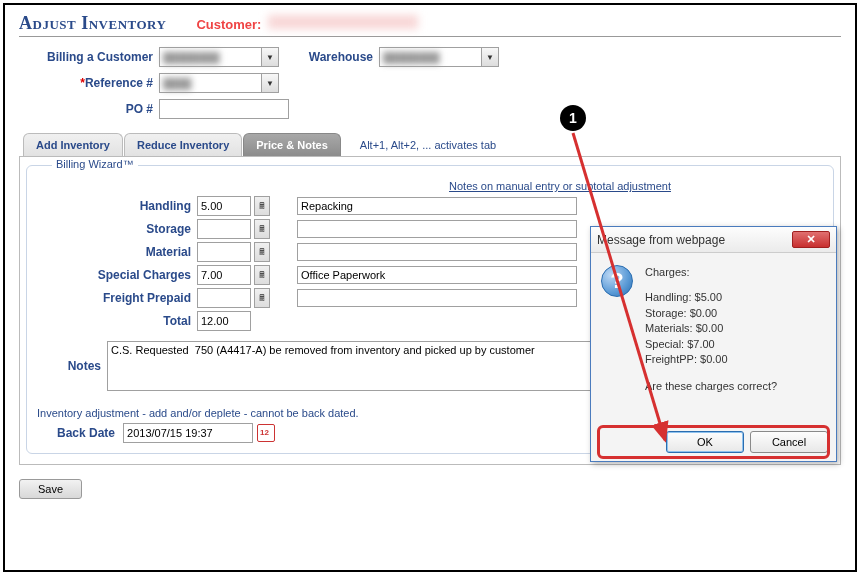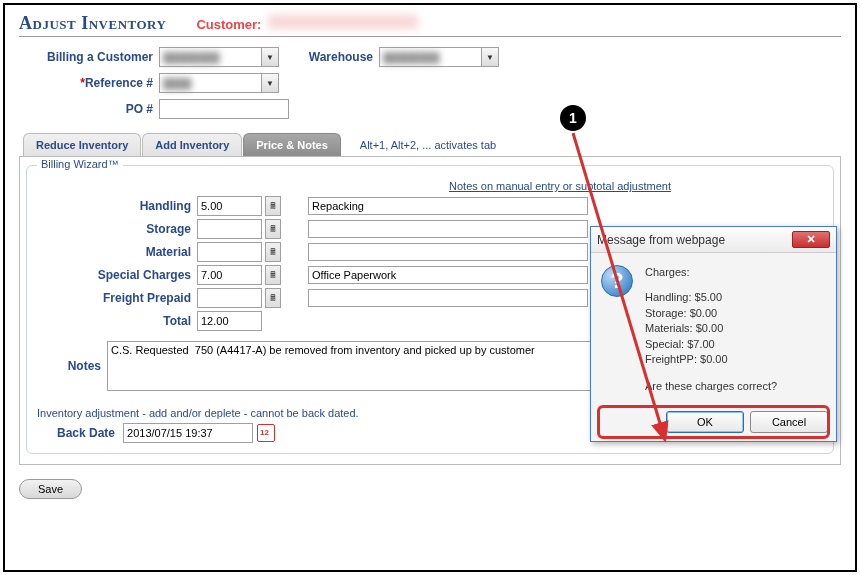--- a/index.html
+++ b/index.html
@@ -138,21 +138,21 @@
   .fieldset {
     border: 1px solid #c9d5e6;
     border-radius: 6px;
     padding: 14px 10px 10px 10px;
     position: relative;
     margin-top: 2px;
   }
   .fieldset-legend {
     position: absolute;
     top: -8px;
-    left: 10px;
+    left: 25px;
     background: #fff;
     padding: 0 4px;
     color: #2a4a8a;
     font-size: 11px;
   }
   .grid-header {
     text-align: center;
     text-decoration: underline;
     color: #2a4a8a;
     font-size: 11px;
@@ -166,21 +166,21 @@
   }
   .billing-label {
     width: 160px;
     text-align: right;
     padding-right: 6px;
     color: #2a4a8a;
     font-weight: bold;
     font-size: 12px;
   }
   .amount-input {
-    width: 65px;
+    width: 54px;
     height: 20px;
   }
   .calc-icon {
     width: 16px;
     height: 20px;
     background: linear-gradient(#f0f0f0,#ddd);
     border: 1px solid #a0a0a0;
     display: inline-flex;
     align-items: center;
     justify-content: center;
@@ -255,21 +255,21 @@
     top: 3px;
     left: 2px;
     font-size: 8px;
     color: #c33;
     font-weight: bold;
   }
   .save-btn {
     margin-top: 14px;
     background: linear-gradient(#f2f2f2,#d8d8d8);
     border: 1px solid #999;
-    border-radius: 10px;
+    border-radius: 3px;
     padding: 3px 18px;
     font-size: 11px;
     cursor: pointer;
   }
   
   .dialog {
     position: absolute;
     right: 18px;
     top: 221px;
     width: 247px;
@@ -298,21 +298,21 @@
     color: #fff;
     font-size: 11px;
     font-weight: bold;
     display: flex;
     align-items: center;
     justify-content: center;
     cursor: pointer;
   }
   .dialog-body {
     display: flex;
-    padding: 12px 10px 2px 10px;
+    padding: 12px 10px 22px 10px;
     gap: 12px;
   }
   .info-icon {
     width: 32px;
     height: 32px;
     border-radius: 50%;
     background: radial-gradient(circle at 30% 30%, #bcd8f5, #5a9ad6 60%, #2a6db0);
     border: 1px solid #2a6db0;
     color: #fff;
     font-size: 22px;
@@ -413,22 +413,22 @@
       <span class="combo-btn">▼</span>
     </div>
   </div>
 
   <div class="form-row">
     <span class="form-label">PO #</span>
     <input type="text" style="width: 130px; height: 20px;">
   </div>
 
   <div class="tabs">
+    <div class="tab">Add Inventory</div>
     <div class="tab">Reduce Inventory</div>
-    <div class="tab">Add Inventory</div>
     <div class="tab active">Price &amp; Notes</div>
     <div class="tab-hint">Alt+1, Alt+2, ... activates tab</div>
   </div>
 
   <div class="panel">
     <div class="fieldset">
       <span class="fieldset-legend">Billing Wizard™</span>
 
       <div class="grid-header">Notes on manual entry or subtotal adjustment</div>
 

